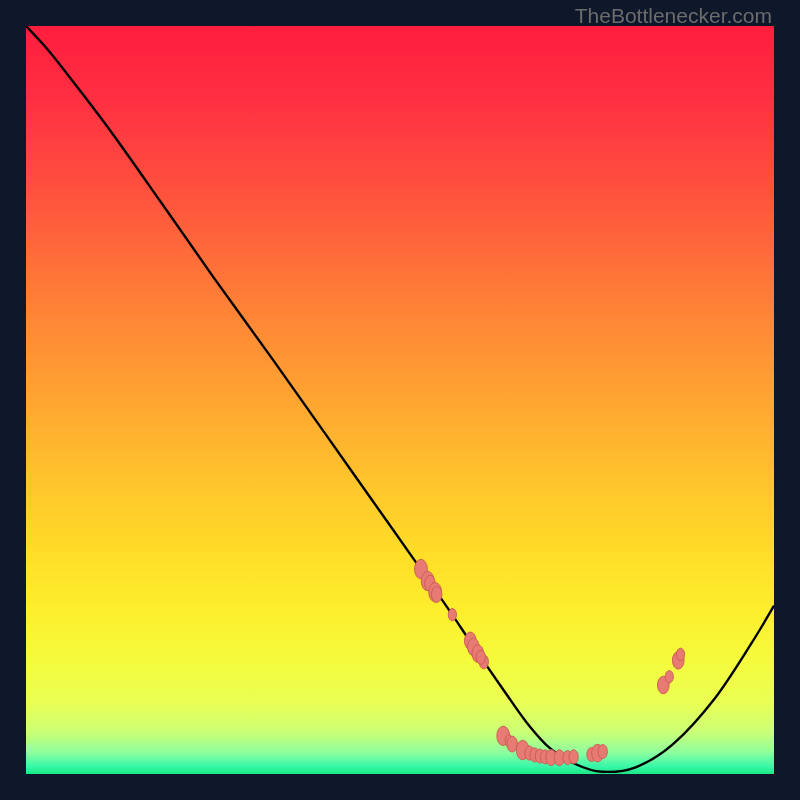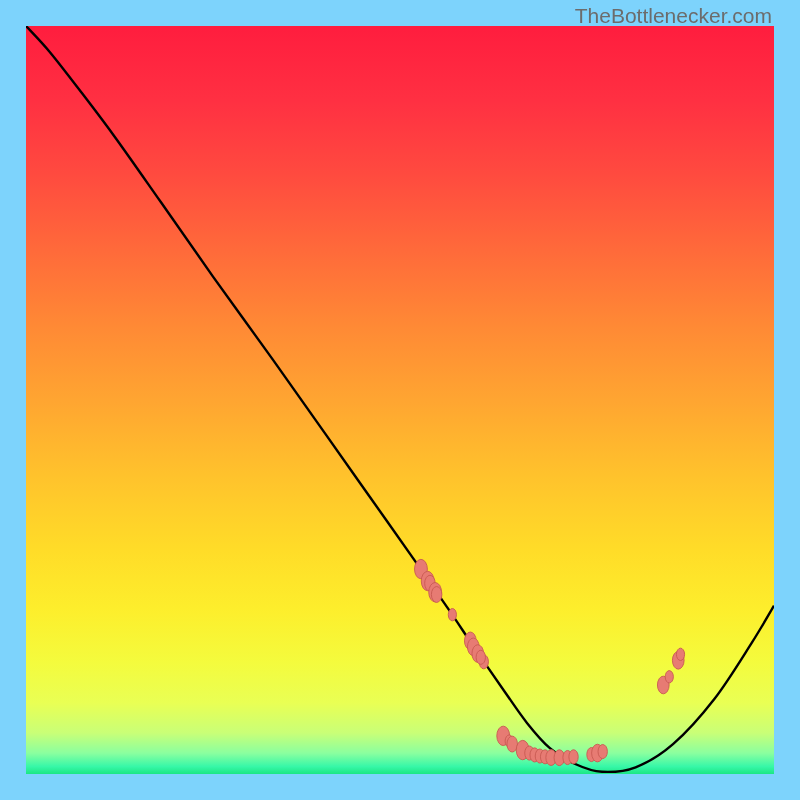--- a/index.html
+++ b/index.html
@@ -8,21 +8,21 @@
     height: 800px;
     background: #000;
     overflow: hidden;
     font-family: Arial, Helvetica, sans-serif;
   }
   .frame {
     position: absolute;
     top: 0; left: 0;
     width: 800px;
     height: 800px;
-    background: #7dd3fc;
+    background: #0f172a;
   }
   .plot-area {
     position: absolute;
     top: 26px;
     left: 26px;
     width: 748px;
     height: 748px;
   }
   .gradient {
     position: absolute;

